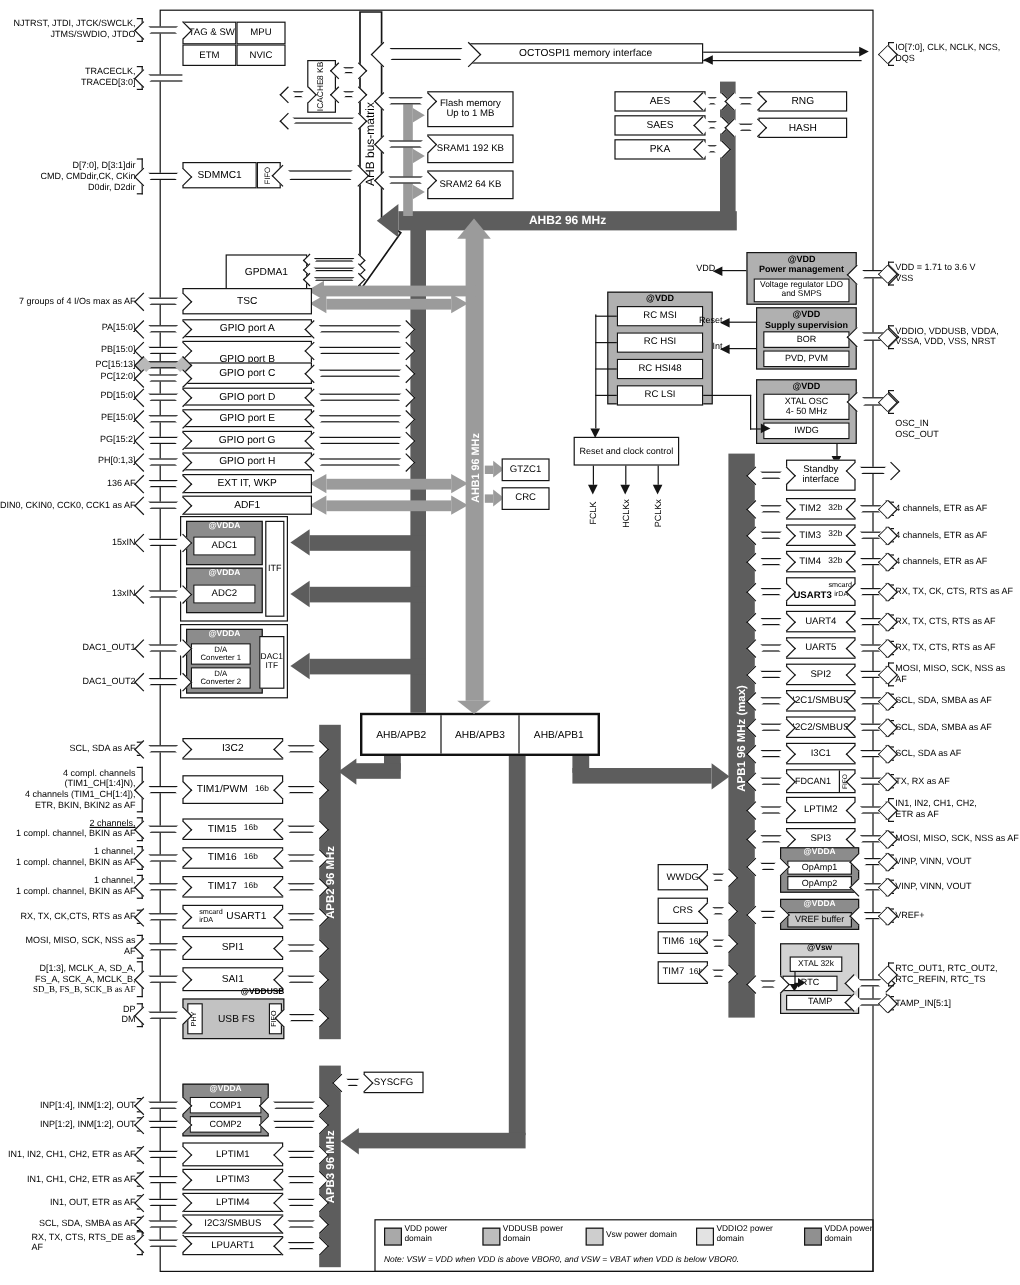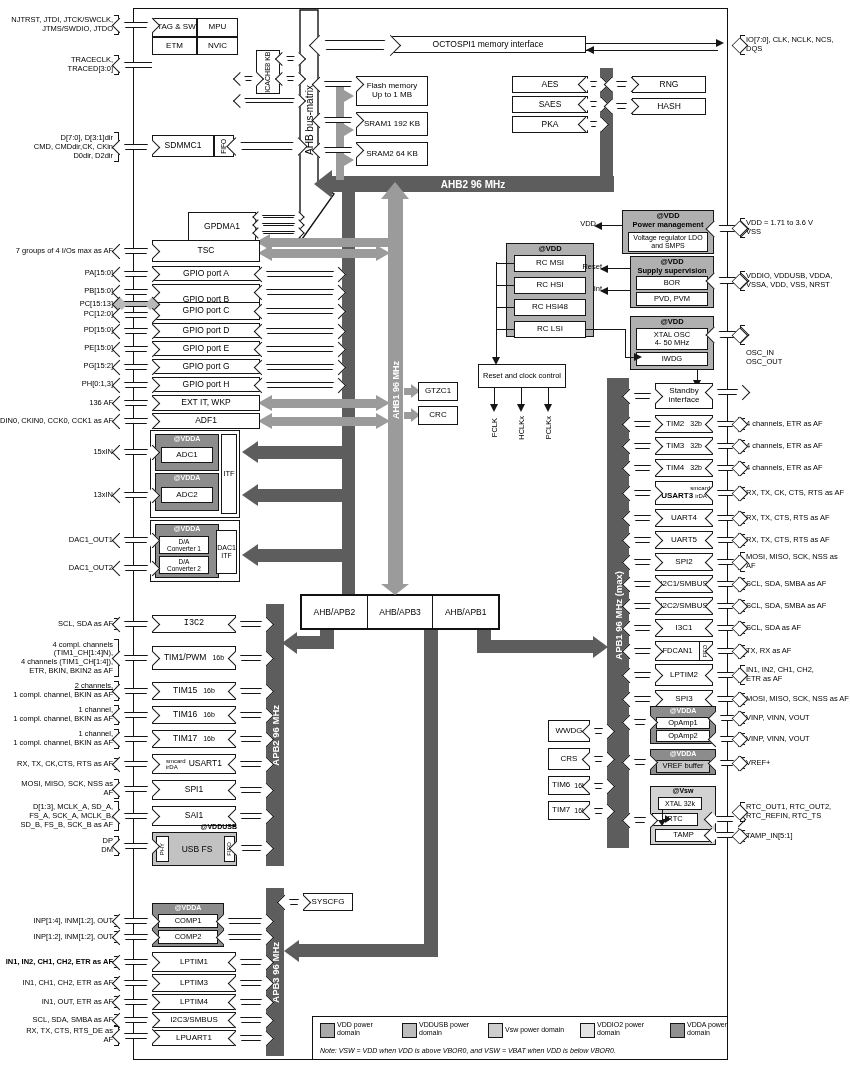--- a/index.html
+++ b/index.html
@@ -268,21 +268,21 @@
       <div>Converter 1</div>
     </div>
     <div class="bx" style="position: absolute; left: 159px; top: 556px; width: 50px; height: 18px; font-size: 6.5px;">
       <div>D/A</div>
       <div>Converter 2</div>
     </div>
     <div class="bx" style="position: absolute; left: 216px; top: 530px; width: 21px; height: 44px; font-size: 7px;">
       <div>DAC1</div>
       <div>ITF</div>
     </div>
-    <div class="bx" style="position: absolute; left: 152px; top: 615px; width: 84px; height: 18px; font-family: Liberation Mono, monospace;">I3C2</div>
+    <div class="bx" style="position: absolute; left: 152px; top: 615px; width: 84px; height: 18px;">I3C2</div>
     <div class="dar" style="position: absolute; left: 236px; top: 621px; width: 30px; height: 6px;">
       <i style="width: 10px; height: 10px; top: -3px; left: -6px; transform: rotate(135deg);"></i>
       <i style="width: 10px; height: 10px; top: -3px; right: -6px; transform: rotate(-45deg);"></i>
     </div>
     <div class="bx" style="position: absolute; left: 152px; top: 646px; width: 84px; height: 24px; flex-direction: row; gap: 6px;">
       <div style="font-size: 8.5px;">TIM1/PWM</div>
       <div style="font-size: 7px;">16b</div>
     </div>
     <div class="dar" style="position: absolute; left: 236px; top: 655px; width: 30px; height: 6px;">
       <i style="width: 10px; height: 10px; top: -3px; left: -6px; transform: rotate(135deg);"></i>
@@ -894,21 +894,21 @@
       <div style="white-space: nowrap;">AF</div>
     </div>
     <div class="brk" style="position: absolute; left: 114px; top: 778.8px; width: 5px; height: 20.4px; border-top: 1px solid rgb(21, 21, 21); border-bottom: 1px solid rgb(21, 21, 21); border-right: 1px solid rgb(21, 21, 21);"></div>
     <div class="dar" style="position: absolute; left: 120px; top: 786px; width: 32px; height: 6px;">
       <i style="width: 10px; height: 10px; top: -3px; left: -6px; transform: rotate(135deg);"></i>
       <i style="width: 10px; height: 10px; top: -3px; right: -6px; transform: rotate(-45deg);"></i>
     </div>
     <div class="lbl" style="position: absolute; right: 737px; top: 802.95px; text-align: right;">
       <div style="white-space: nowrap;">D[1:3], MCLK_A, SD_A,</div>
       <div style="white-space: nowrap;">FS_A, SCK_A, MCLK_B,</div>
-      <div style="white-space: nowrap;">SD_B, FS_B, SCK_B as AF</div>
+      <div style="white-space: nowrap; font-family: Liberation Serif, serif;">SD_B, FS_B, SCK_B as AF</div>
     </div>
     <div class="brk" style="position: absolute; left: 114px; top: 801.45px; width: 5px; height: 29.1px; border-top: 1px solid rgb(21, 21, 21); border-bottom: 1px solid rgb(21, 21, 21); border-right: 1px solid rgb(21, 21, 21);"></div>
     <div class="dar" style="position: absolute; left: 120px; top: 813px; width: 32px; height: 6px;">
       <i style="width: 10px; height: 10px; top: -3px; left: -6px; transform: rotate(135deg);"></i>
       <i style="width: 10px; height: 10px; top: -3px; right: -6px; transform: rotate(-45deg);"></i>
     </div>
     <div class="lbl" style="position: absolute; right: 737px; top: 837.3px; text-align: right;">
       <div style="white-space: nowrap;">DP</div>
       <div style="white-space: nowrap;">DM</div>
     </div>
@@ -927,21 +927,21 @@
     </div>
     <div class="lbl" style="position: absolute; right: 737px; top: 932.65px; text-align: right;">
       <div style="white-space: nowrap;">INP[1:2], INM[1:2], OUT</div>
     </div>
     <div class="brk" style="position: absolute; left: 114px; top: 931px; width: 5px; height: 12px; border-top: 1px solid rgb(21, 21, 21); border-bottom: 1px solid rgb(21, 21, 21); border-right: 1px solid rgb(21, 21, 21);"></div>
     <div class="dar" style="position: absolute; left: 120px; top: 934px; width: 32px; height: 6px;">
       <i style="width: 10px; height: 10px; top: -3px; left: -6px; transform: rotate(135deg);"></i>
       <i style="width: 10px; height: 10px; top: -3px; right: -6px; transform: rotate(-45deg);"></i>
     </div>
     <div class="lbl" style="position: absolute; right: 737px; top: 957.65px; text-align: right;">
-      <div style="white-space: nowrap; font-weight: bold;">IN1, IN2, CH1, CH2, ETR as AF</div>
+      <div style="white-space: nowrap;">IN1, IN2, CH1, CH2, ETR as AF</div>
     </div>
     <div class="brk" style="position: absolute; left: 114px; top: 956px; width: 5px; height: 12px; border-top: 1px solid rgb(21, 21, 21); border-bottom: 1px solid rgb(21, 21, 21); border-right: 1px solid rgb(21, 21, 21);"></div>
     <div class="dar" style="position: absolute; left: 120px; top: 959px; width: 32px; height: 6px;">
       <i style="width: 10px; height: 10px; top: -3px; left: -6px; transform: rotate(135deg);"></i>
       <i style="width: 10px; height: 10px; top: -3px; right: -6px; transform: rotate(-45deg);"></i>
     </div>
     <div class="lbl" style="position: absolute; right: 737px; top: 978.65px; text-align: right;">
       <div style="white-space: nowrap;">IN1, CH1, CH2, ETR as AF</div>
     </div>
     <div class="brk" style="position: absolute; left: 114px; top: 977px; width: 5px; height: 12px; border-top: 1px solid rgb(21, 21, 21); border-bottom: 1px solid rgb(21, 21, 21); border-right: 1px solid rgb(21, 21, 21);"></div>
@@ -958,21 +958,21 @@
       <i style="width: 10px; height: 10px; top: -3px; right: -6px; transform: rotate(-45deg);"></i>
     </div>
     <div class="lbl" style="position: absolute; right: 737px; top: 1015.65px; text-align: right;">
       <div style="white-space: nowrap;">SCL, SDA, SMBA as AF</div>
     </div>
     <div class="brk" style="position: absolute; left: 114px; top: 1014px; width: 5px; height: 12px; border-top: 1px solid rgb(21, 21, 21); border-bottom: 1px solid rgb(21, 21, 21); border-right: 1px solid rgb(21, 21, 21);"></div>
     <div class="dar" style="position: absolute; left: 120px; top: 1017px; width: 32px; height: 6px;">
       <i style="width: 10px; height: 10px; top: -3px; left: -6px; transform: rotate(135deg);"></i>
       <i style="width: 10px; height: 10px; top: -3px; right: -6px; transform: rotate(-45deg);"></i>
     </div>
-    <div class="lbl" style="position: absolute; right: 737px; top: 1027.3px; text-align: right;">
+    <div class="lbl" style="position: absolute; right: 737px; top: 1027.3px; ">
       <div style="white-space: nowrap;">RX, TX, CTS, RTS_DE as</div>
       <div style="white-space: nowrap;">AF</div>
     </div>
     <div class="brk" style="position: absolute; left: 114px; top: 1025.8px; width: 5px; height: 20.4px; border-top: 1px solid rgb(21, 21, 21); border-bottom: 1px solid rgb(21, 21, 21); border-right: 1px solid rgb(21, 21, 21);"></div>
     <div class="dar" style="position: absolute; left: 120px; top: 1033px; width: 32px; height: 6px;">
       <i style="width: 10px; height: 10px; top: -3px; left: -6px; transform: rotate(135deg);"></i>
       <i style="width: 10px; height: 10px; top: -3px; right: -6px; transform: rotate(-45deg);"></i>
     </div>
     <div class="lbl" style="position: absolute; left: 746px; top: 36.3px;">
       <div style="white-space: nowrap;">IO[7:0], CLK, NCLK, NCS,</div>

